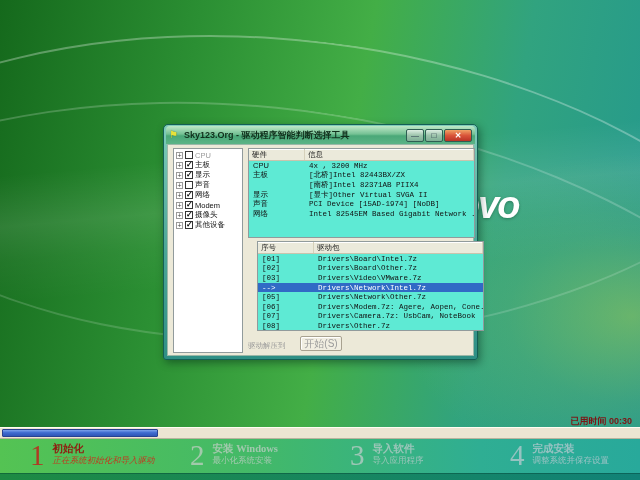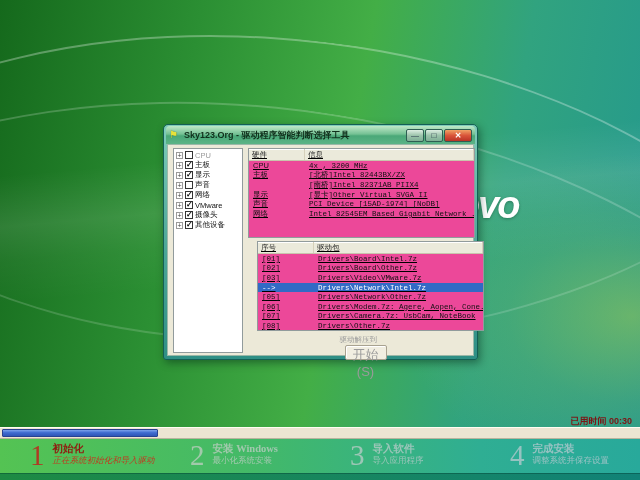--- a/index.html
+++ b/index.html
@@ -42,37 +42,37 @@
   .tree-box { position:absolute; left:5px; top:3px; width:70px; height:205px; background:#fff;
     border:1px solid #919b9c; overflow:hidden; padding:1px 0; }
   .tree-item { display:flex; align-items:center; height:10px; padding-left:2px; }
   .exp { width:7px; height:7px; border:1px solid #9a9a9a; background:#fff; position:relative; flex:0 0 auto; }
   .exp::before { content:"+"; position:absolute; left:0; top:-2px; font-size:7px; line-height:9px; color:#444; width:5px; text-align:center; }
   .cb { width:8px; height:8px; border:1px solid #333; background:#fff; margin:0 2px; position:relative; flex:0 0 auto; }
   .cb.checked::before { content:"✓"; position:absolute; left:0; top:-2px; font-size:8px; font-weight:bold; color:#000; }
   .tree-label { font-size:7.5px; color:#111; white-space:nowrap; }
   .tree-item.disabled .tree-label { color:#9a9a9a; }
 
-  .panel { position:absolute; background:#ec4899; border:1px solid #919b9c; overflow:hidden;text-decoration:underline; }
+  .panel { position:absolute; background:#5eead4; border:1px solid #919b9c; overflow:hidden; }
   .hw-panel { left:80px; top:3px; width:227px; height:90px; }
   .drv-panel { left:89px; top:96px; width:227px; height:90px; }
   .thead { display:flex; height:12px; background:#ebeadb; border-bottom:1px solid #c9c4ad; }
   .th { font-size:7.5px; color:#222; padding:1px 3px; border-right:1px solid #d5d0ba; box-shadow:inset 0 1px 0 #fff; }
   .th.c1 { width:56px; flex:0 0 auto; } .th.c2 { flex:1; }
   .trow { display:flex; height:9.6px; align-items:center; }
   .td { font-size:7.5px; font-family:"Liberation Mono", monospace; color:#111; white-space:nowrap; overflow:hidden; }
   .td.c1 { width:56px; flex:0 0 auto; padding-left:4px; } .td.c2 { flex:1; padding-left:4px; }
   .hw-panel .td.c1 { font-family:"Liberation Sans", sans-serif; }
   .trow.selected { background:#316ac5; } .trow.selected .td { color:#fff; }
 
-  .extract-row { position:absolute; left:80px; top:190px; width:227px; height:16px; display:flex; align-items:center;flex-direction:column; }
+  .extract-row { position:absolute; left:80px; top:190px; width:227px; height:16px; display:flex; align-items:flex-end; }
   .extract-label { font-size:7.5px; color:#9a9a9a; width:44px; flex:0 0 auto; }
   .extract-input { width:128px; height:14px; border:1px solid #a8a290; background:#ece9d8; color:#8a8a8a;
     font-size:7.5px; font-family:"Liberation Mono", monospace; padding:0 2px; box-shadow:inset 1px 1px 0 #cfcab8; }
-  .start-btn { margin-left:8px; width:42px; height:15px; font-size:13px; color:#9a9a9a; background:#f1eee1;
+  .start-btn { margin-left:8px; width:42px; height:15px; font-size:10px; color:#9a9a9a; background:#f1eee1;
     border:1px solid #a8a290; border-radius:2px; box-shadow:inset 1px 1px 0 #fff; }
 
   
   .elapsed { position:absolute; right:8px; top:415px; font-size:9px; font-weight:bold; color:#7c1616; z-index:5; }
   .progress-track { position:absolute; left:0; top:427px; width:640px; height:12px; background:#ece5d2;
     border-top:1px solid #fffdf2; border-bottom:1px solid #b9b49e; z-index:5; }
   .progress-fill { position:absolute; left:2px; top:1px; height:8px; border:1px solid #27418f; border-radius:1px;
     background:linear-gradient(180deg,#7da3ea 0%,#3f6bd0 45%,#2f56b5 100%); }
   .steps-bar { position:absolute; left:0; top:439px; width:640px; height:34px; z-index:5;
     background:linear-gradient(90deg,#54c353 0%,#43b968 40%,#2fae93 75%,#28a99b 100%); display:flex; }
@@ -132,21 +132,21 @@
             <span class="tree-label">声音</span>
           </div>
           <div class="tree-item">
             <span class="exp"></span>
             <span class="cb checked"></span>
             <span class="tree-label">网络</span>
           </div>
           <div class="tree-item">
             <span class="exp"></span>
             <span class="cb checked"></span>
-            <span class="tree-label">VMware</span>
+            <span class="tree-label">Modem</span>
           </div>
           <div class="tree-item">
             <span class="exp"></span>
             <span class="cb checked"></span>
             <span class="tree-label">摄像头</span>
           </div>
           <div class="tree-item">
             <span class="exp"></span>
             <span class="cb checked"></span>
             <span class="tree-label">其他设备</span>

